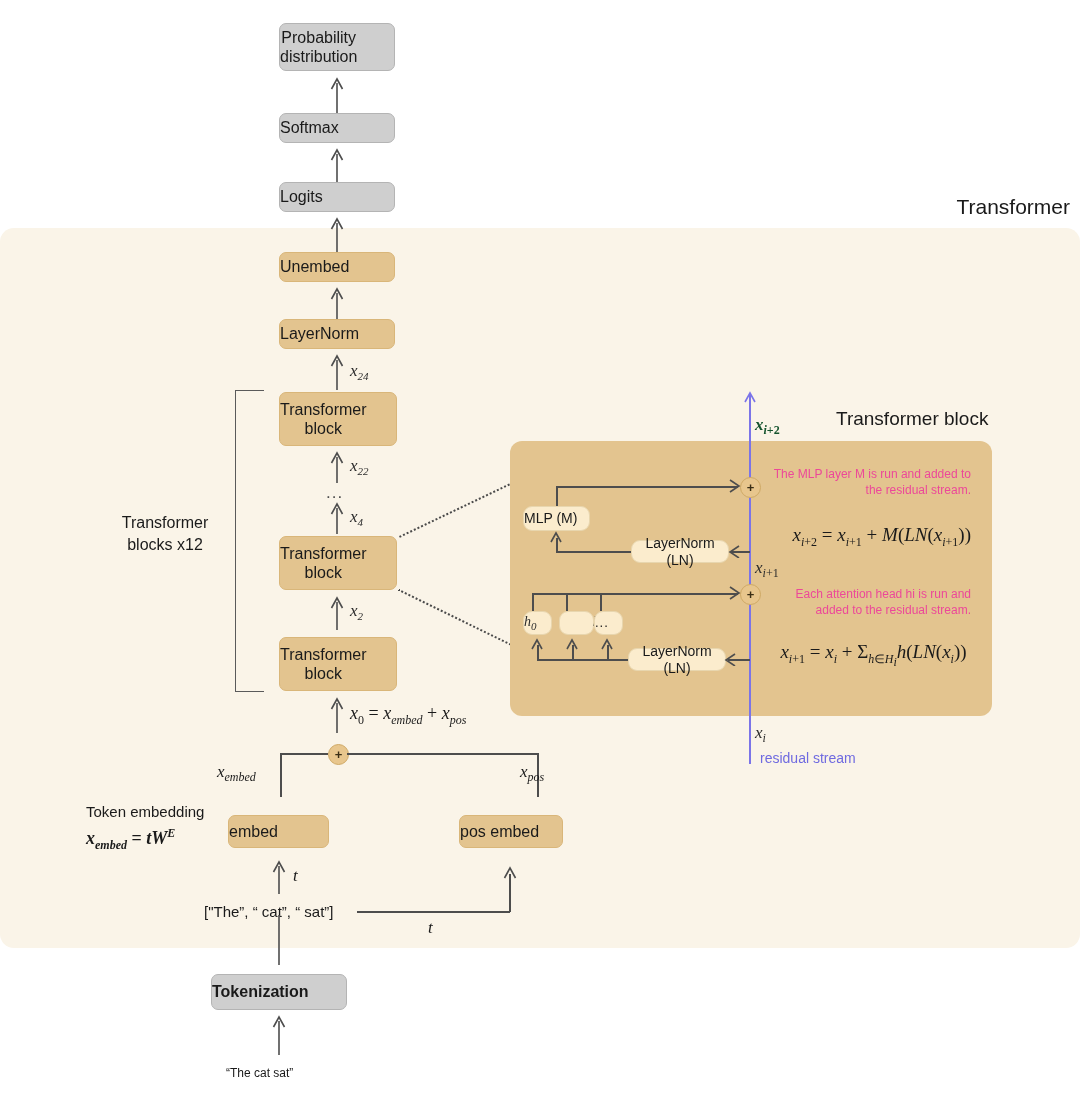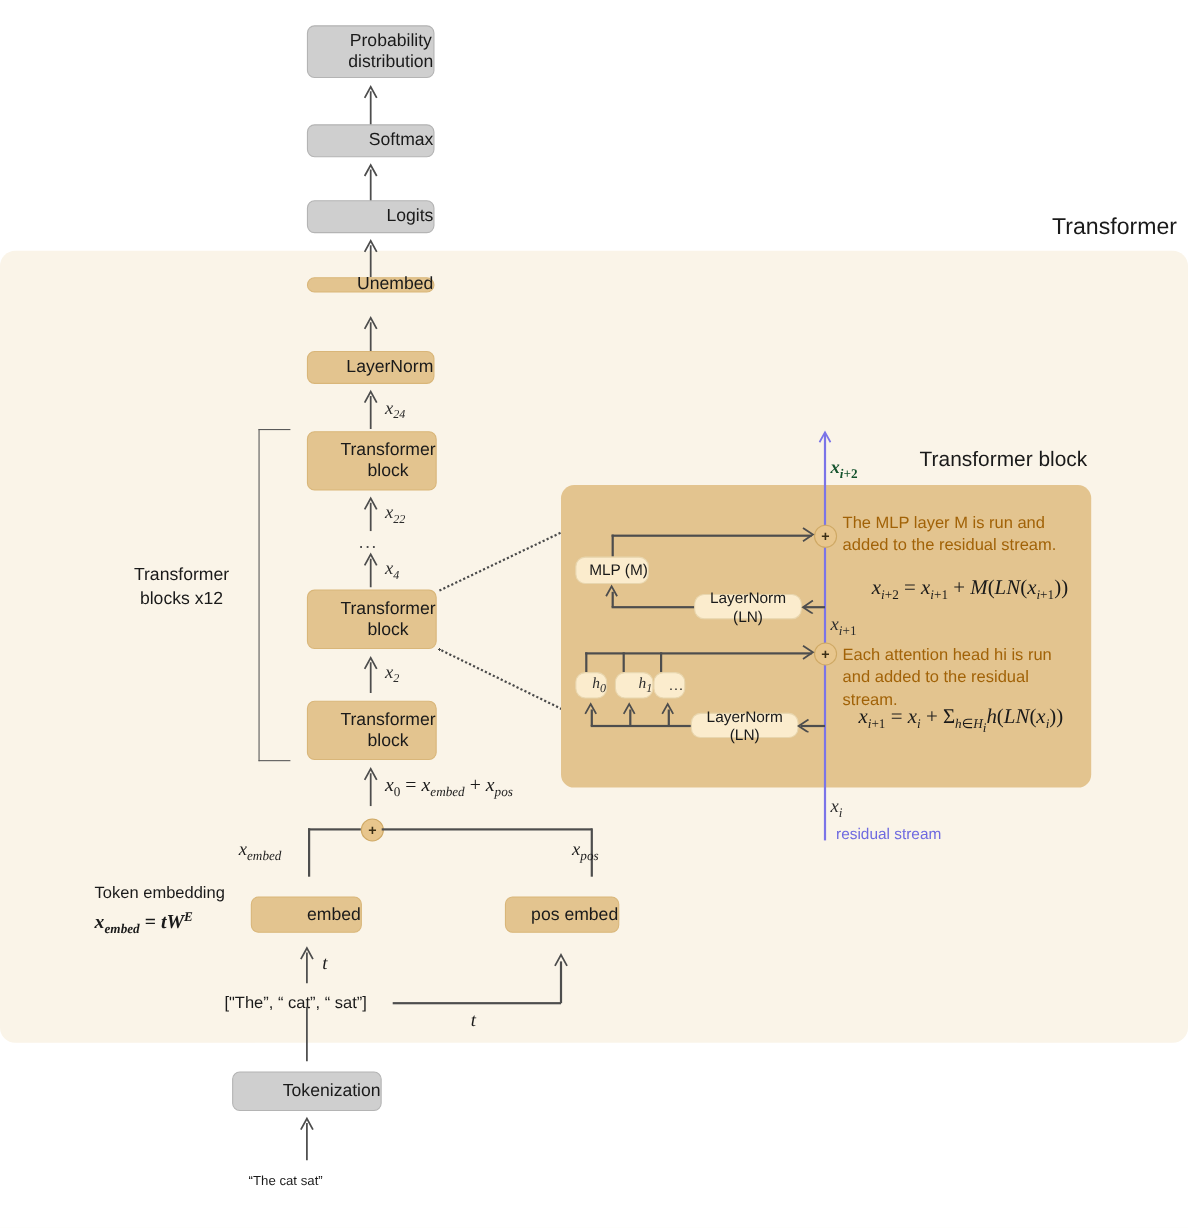--- a/index.html
+++ b/index.html
@@ -12,21 +12,21 @@
   #transformer-panel{
     left:0;top:228px;width:1080px;height:720px;
     background:#faf4e8;border-radius:14px;
   }
   #transformer-title{
     right:10px;top:195px;font-size:21px;color:#1a1a1a;white-space:nowrap;
   }
 
   
   .node{
-    box-sizing:border-box;display:flex;align-items:center;justify-content:flex-end;
+    box-sizing:border-box;display:flex;align-items:center;justify-content:flex-start;
     text-align:center;border-radius:7px;font-size:16px;line-height:1.2;
   }
   .node.grey{background:#cfcfcf;border:1px solid #b4b4b4;}
   .node.tan{background:#e3c48f;border:1px solid #d9b679;}
   .node.cream{background:#fbeccd;border:1px solid #e8d6ae;border-radius:9px;font-size:14px;}
 
   
   .vline{background:#4d4d4d;width:1.6px;}
   .hline{background:#4d4d4d;height:1.6px;}
 
@@ -60,21 +60,21 @@
   #residual-head{left:744px;top:391px;}
   #residual-label{left:760px;top:750px;font-size:14px;color:#6f6ae0;white-space:nowrap;}
 
   .plus{
     position:absolute;width:19px;height:19px;border-radius:50%;
     background:#e8c68d;border:1px solid #cfa965;
     display:flex;align-items:center;justify-content:center;
     font-size:13px;font-weight:bold;color:#3b2f16;line-height:1;
   }
 
-  .desc{position:absolute;text-align:left;font-size:15px;line-height:1.35;color:#a16207;}
+  .desc{position:absolute;text-align:right;font-size:12px;line-height:1.35;color:#ec4899;}
   .eq{position:absolute;font-family:"Liberation Serif",serif;font-size:19px;
       color:#1a1a1a;white-space:nowrap;text-align:center;}
   .eq i{font-style:italic;}
   .eq sub{font-size:12px;}
 
   
   .dotted{position:absolute;height:0;border-top:2px dotted #4a4a4a;transform-origin:0 0;}
 
   
   .mono-txt{position:absolute;font-size:15px;color:#1a1a1a;white-space:nowrap;}
@@ -106,21 +106,21 @@
 
 <div class="abs node grey" style="left:279px;top:182px;width:116px;height:30px;">
   <span>Logits</span>
 </div>
 
 <svg class="abs" style="left:330px;top:215px;" width="14" height="37">
   <line x1="7" y1="37" x2="7" y2="8" stroke="#4d4d4d" stroke-width="1.6"></line>
   <polyline points="1.5,14 7,4 12.5,14" fill="none" stroke="#4d4d4d" stroke-width="1.6"></polyline>
 </svg>
 
-<div class="abs node tan" style="left:279px;top:252px;width:116px;height:14px;">
+<div class="abs node tan" style="left:279px;top:252px;width:116px;height:30px;">
   <span>Unembed</span>
 </div>
 
 <svg class="abs" style="left:330px;top:285px;" width="14" height="37">
   <line x1="7" y1="37" x2="7" y2="8" stroke="#4d4d4d" stroke-width="1.6"></line>
   <polyline points="1.5,14 7,4 12.5,14" fill="none" stroke="#4d4d4d" stroke-width="1.6"></polyline>
 </svg>
 
 <div class="abs node tan" style="left:279px;top:319px;width:116px;height:30px;">
   <span>LayerNorm</span>
@@ -228,21 +228,21 @@
 <div class="abs hline" style="left:357px;top:911px;width:153px;"></div>
 <div class="abs vline" style="left:509px;top:874px;height:38px;"></div>
 <svg class="abs" style="left:503px;top:865px;" width="14" height="16">
   <polyline points="1.5,13 7,3 12.5,13" fill="none" stroke="#4d4d4d" stroke-width="1.6"></polyline>
 </svg>
 <div class="eq" style="left:428px;top:918px;font-size:17px;"><i>t</i></div>
 
 <svg class="abs" style="left:272px;top:915px;" width="14" height="50">
   <line x1="7" y1="50" x2="7" y2="0" stroke="#4d4d4d" stroke-width="1.6"></line>
 </svg>
-<div class="abs node grey" style="left:211px;top:974px;width:136px;height:36px;">
+<div class="abs node grey" style="left:211px;top:974px;width:136px;height:36px;font-weight:bold;">
   <span>Tokenization</span>
 </div>
 <svg class="abs" style="left:272px;top:1013px;" width="14" height="42">
   <line x1="7" y1="42" x2="7" y2="8" stroke="#4d4d4d" stroke-width="1.6"></line>
   <polyline points="1.5,14 7,4 12.5,14" fill="none" stroke="#4d4d4d" stroke-width="1.6"></polyline>
 </svg>
 <div class="plain" style="left:226px;top:1066px;font-size:12px;">“The cat sat”</div>
 
 <div class="abs" id="block-detail"></div>
 <div class="abs" id="block-detail-title">Transformer block</div>

